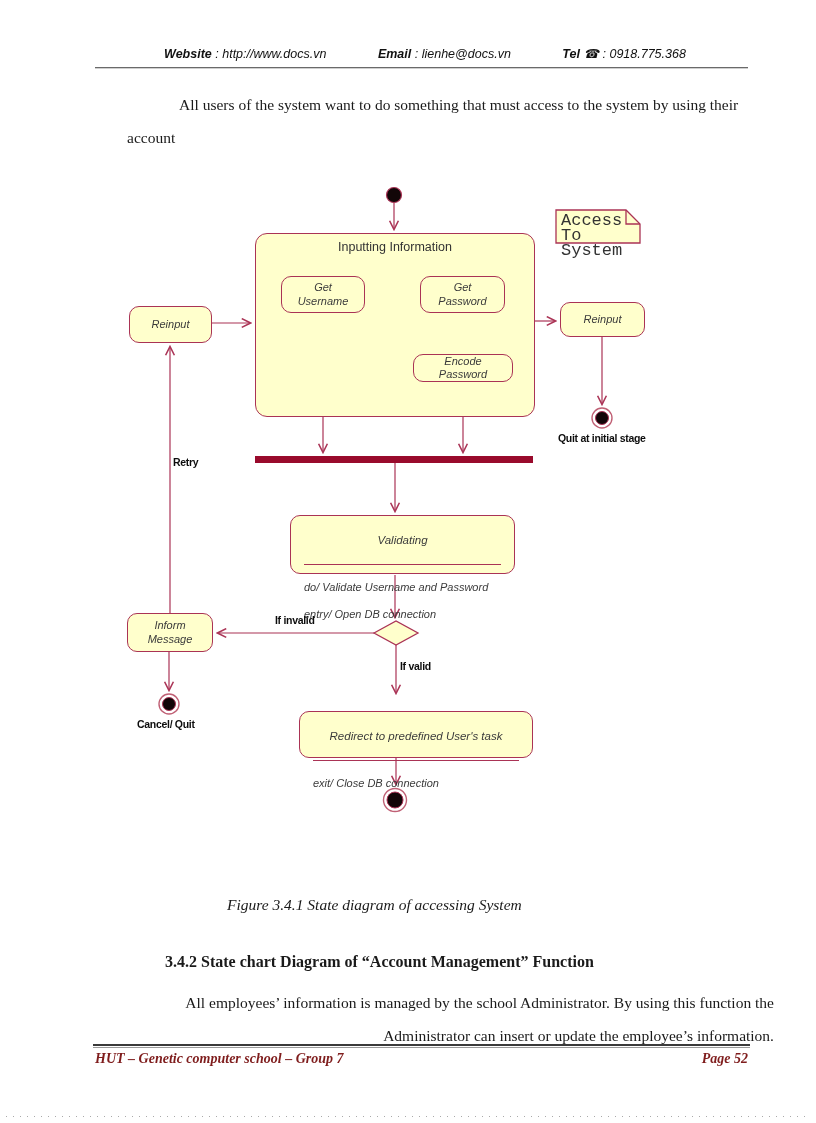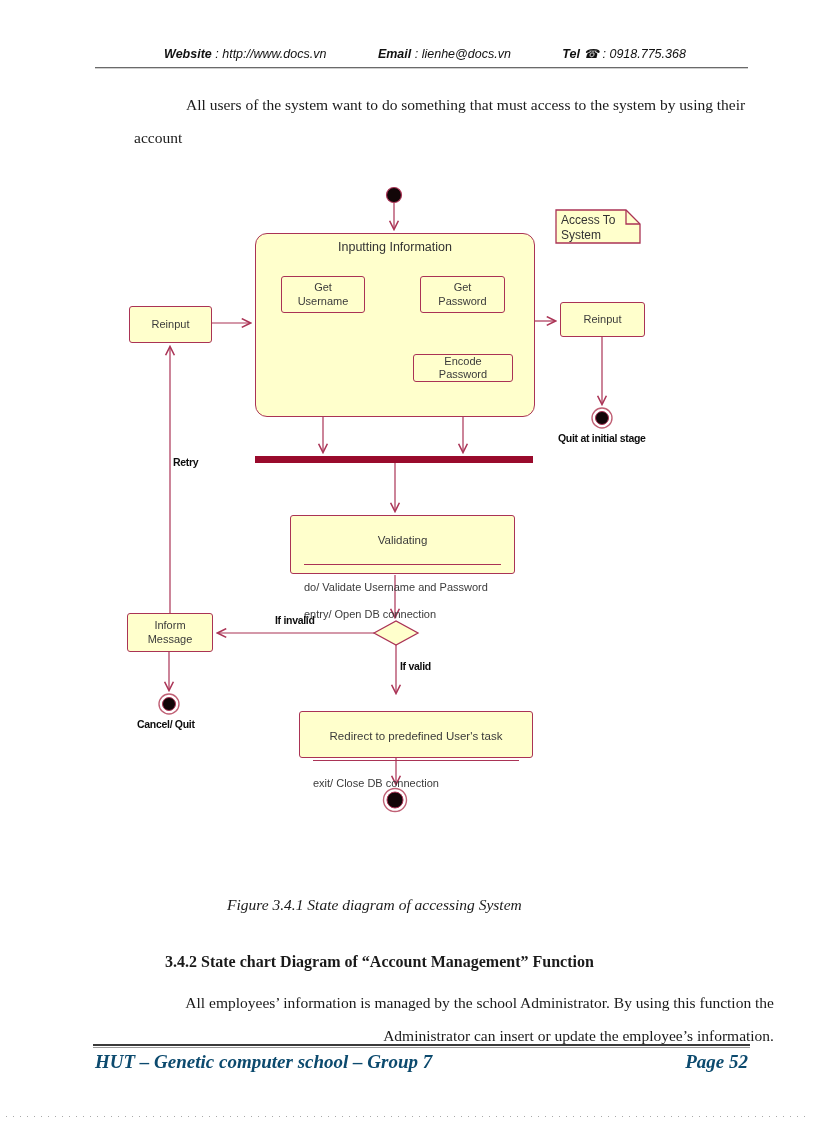--- a/index.html
+++ b/index.html
@@ -9,45 +9,46 @@
   }
   
   .hdr {
     position:absolute; top:46px; left:0; width:816px; text-align:center;
     font-family:"Liberation Sans", sans-serif; font-style:italic; font-size:12.5px; color:#111;
   }
   .hdr b { font-weight:bold;margin-left:34px; }
   .hdr .gap { display:inline-block; width:14px; }
   .hdr-rule { position:absolute; top:67px; left:95px; width:653px; height:1px; background:#6a6a6a; border-bottom:1px solid #cfcfcf; }
   
-  .para1 { position:absolute; top:88px; left:134px; width:622px; font-size:15.5px; line-height:33px; text-indent:52px; }
+  .para1 { position:absolute; top:88px; left:127px; width:622px; font-size:15.5px; line-height:33px; text-indent:52px; }
   .caption { position:absolute; top:896px; left:227px; font-style:italic; font-size:15.5px; }
   .heading { position:absolute; top:953px; left:165px; font-weight:bold; font-size:16px; }
   .para2 { position:absolute; top:986px; left:122px; width:652px; font-size:15.5px; line-height:33px;text-align:right; }
   
   .ftr-rule { position:absolute; top:1044px; left:93px; width:657px; height:1px; border-top:2px solid #3a3a3a; border-bottom:1px solid #9a9a9a; }
   .ftr { position:absolute; top:1051px; left:95px; width:653px; display:flex; justify-content:space-between;
-         font-weight:bold; font-style:italic; font-size:19px; color:#0c4a6e;align-items:center; }
+         font-weight:bold; font-style:italic; font-size:14px; color:#7f1d1d;align-items:center; }
   .dotted-bottom { position:absolute; top:1116px; left:6px; width:804px; height:1px;
          background:repeating-linear-gradient(90deg,#a9a9a9 0 1px,transparent 1px 7px); }
   
   .dg-svg { position:absolute; left:0; top:180px; }
   .st {
-    position:absolute; background:#FFFFCC; border:1.4px solid #AA3355; border-radius:3px;
+    position:absolute; background:#FFFFCC; border:1.4px solid #AA3355; border-radius:10px;
     font-family:"Liberation Sans", sans-serif; font-size:11px; line-height:13.5px; color:#3b3b3b;
     display:flex; align-items:center; justify-content:center; text-align:center; white-space:pre-line;
     box-sizing:border-box;
+    font-style:italic;
   }
   .composite { position:absolute; background:#FFFFCC; border:1.4px solid #AA3355; border-radius:12px; box-sizing:border-box; }
   .composite-title { margin-top:6px; text-align:center; font-family:"Liberation Sans", sans-serif; font-size:12.5px; color:#333; }
   .compound { display:block; text-align:center;margin-left:7px; }
   .cmp-title { margin-top:4px; font-size:11.5px; }
   .cmp-actions { border-top:1.2px solid #AA3355; margin:3px 13px 0 13px; padding-top:3px; text-align:left; }
   .cmp-actions div { white-space:nowrap; }
-  .note-text { position:absolute; font-family:Liberation Sans, sans-serif; font-size:12px; line-height:15px; color:#333; white-space:pre-line; }
+  .note-text { position:absolute; font-family:Liberation Mono, monospace; font-size:17px; line-height:15px; color:#333; white-space:pre-line; }
   .dg-label { position:absolute; font-family:"Liberation Sans", sans-serif; font-weight:bold; font-size:10.5px; letter-spacing:-0.3px; color:#0d0d0d; white-space:nowrap; }
 </style>
 </head>
 <body>
 
 <div class="page">
 
   <div class="hdr">
     <b>Website</b>
     <span>: http://www.docs.vn</span><span class="gap"></span>

